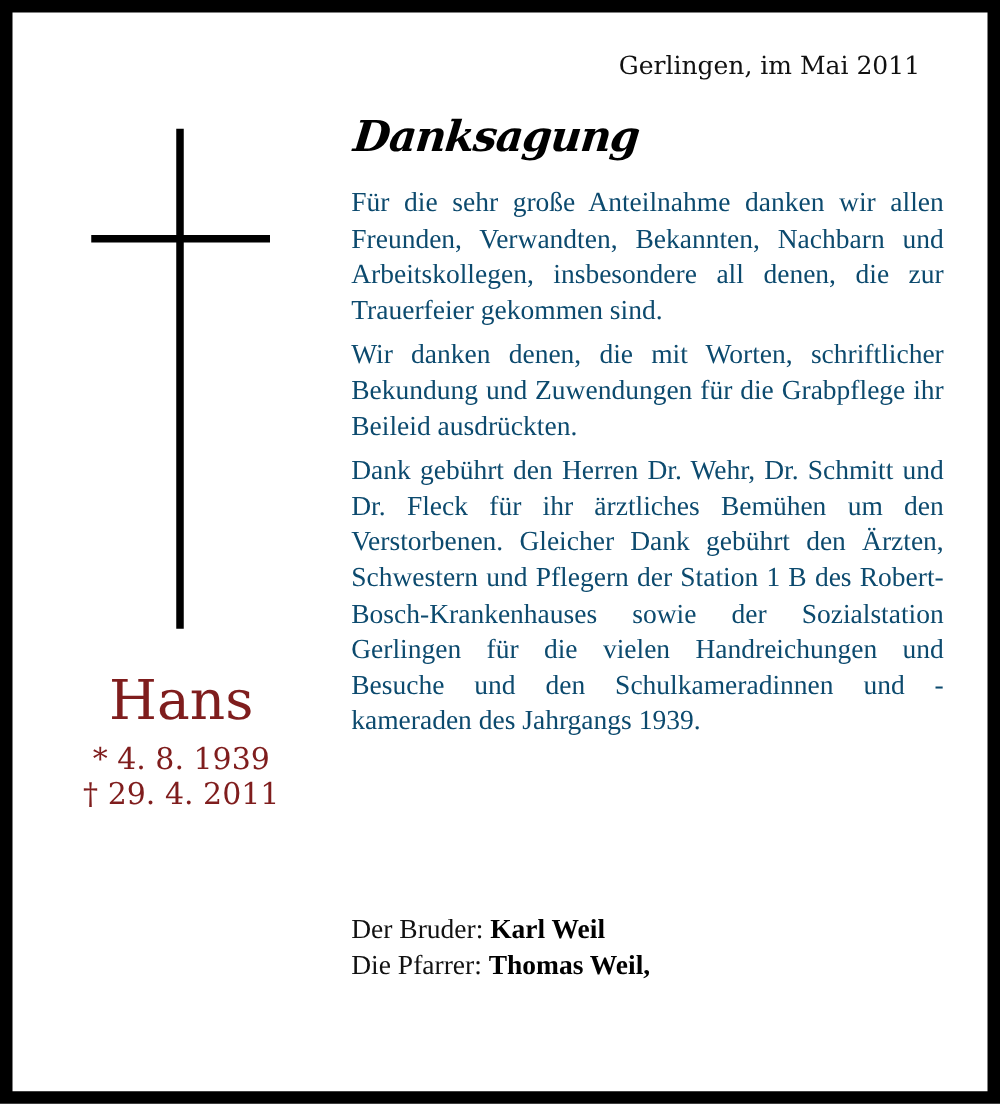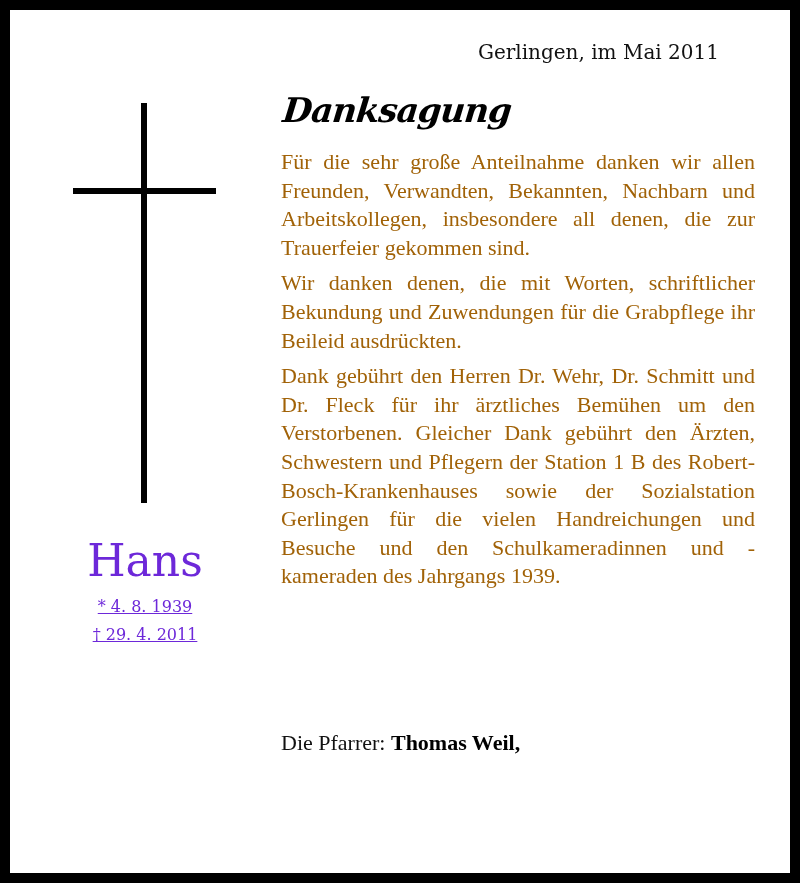--- a/index.html
+++ b/index.html
@@ -5,42 +5,42 @@
   html, body { margin: 0; padding: 0; background: #ffffff; }
   body { width: 800px; height: 883px; overflow: hidden; }
   .frame {
     position: absolute; left: 0; top: 0;
     width: 800px; height: 883px;
     box-sizing: border-box;
     border: 10px solid #000;
     background: #fff;
   }
   .place-date {
-    position: absolute; left: 469px; top: 40px;
-    width: 250px; text-align: right;
+    position: absolute; left: 495px; top: 40px;
+    width: 250px; 
     font-family: "DejaVu Serif", serif; font-size: 20px; color: #111;
   }
   .cross-v { position: absolute; left: 141px; top: 103px; width: 6px; height: 400px; background: #000; }
   .cross-h { position: absolute; left: 73px; top: 188px; width: 143px; height: 6px; background: #000; }
   .name-block {
     position: absolute; left: 60px; top: 535px; width: 170px;
-    text-align: center; font-family: "DejaVu Serif", serif; color: #6d28d9;
+    text-align: center; font-family: "DejaVu Serif", serif; color: #7f1d1d;
   }
   .name-line { font-size: 44px; line-height: 52px; letter-spacing: 0; }
-  .dates { margin-top: 6px; font-size: 16px; line-height: 28px; text-decoration: underline; }
+  .dates { margin-top: 6px; font-size: 24px; line-height: 28px; }
   .title {
     position: absolute; left: 283px; top: 90px;
     font-family: "DejaVu Serif", serif; font-style: italic; font-weight: bold;
     font-size: 34px; color: #000; letter-spacing: -1px;
     transform: skewX(-6deg);
   }
   .body-text {
     position: absolute; left: 281px; top: 148px; width: 474px;
     font-family: "Liberation Serif", serif; font-size: 22px; line-height: 28.6px;
-    color: #a16207; text-align: justify;
+    color: #0c4a6e; text-align: justify;
   }
   .body-text p { margin: 0 0 7px 0; text-align: justify; text-align-last: left; }
   .family {
     position: absolute; left: 281px; top: 729px; width: 474px;
     font-family: "Liberation Serif", serif; font-size: 22px; line-height: 28.6px; color: #111;
   }
   .family b { font-weight: bold; color: #000; }
 </style>
 </head>
 <body>
@@ -65,15 +65,18 @@
 <div class="title">Danksagung</div>
 
 <div class="body-text">
   <p>Für die sehr große Anteilnahme danken wir allen Freunden, Verwandten, Bekannten, Nachbarn und Arbeitskollegen, insbesondere all denen, die zur Trauerfeier gekommen sind.</p>
   <p>Wir danken denen, die mit Worten, schriftlicher Bekundung und Zuwendungen für die Grabpflege ihr Beileid ausdrückten.</p>
   <p>Dank gebührt den Herren Dr. Wehr, Dr. Schmitt und Dr. Fleck für ihr ärztliches Bemühen um den Verstorbenen. Gleicher Dank gebührt den Ärzten, Schwestern und Pflegern der Station 1 B des Robert-Bosch-Krankenhauses sowie der Sozialstation Gerlingen für die vielen Handreichungen und Besuche und den Schulkameradinnen und -kameraden des Jahrgangs 1939.</p>
 </div>
 
 <div class="family">
   <div>
+    <span>Der Bruder: </span><b>Karl Weil</b>
+  </div>
+  <div>
     <span>Die Pfarrer: </span><b>Thomas Weil,</b>
   </div>
 </div>
 
 </body></html>

